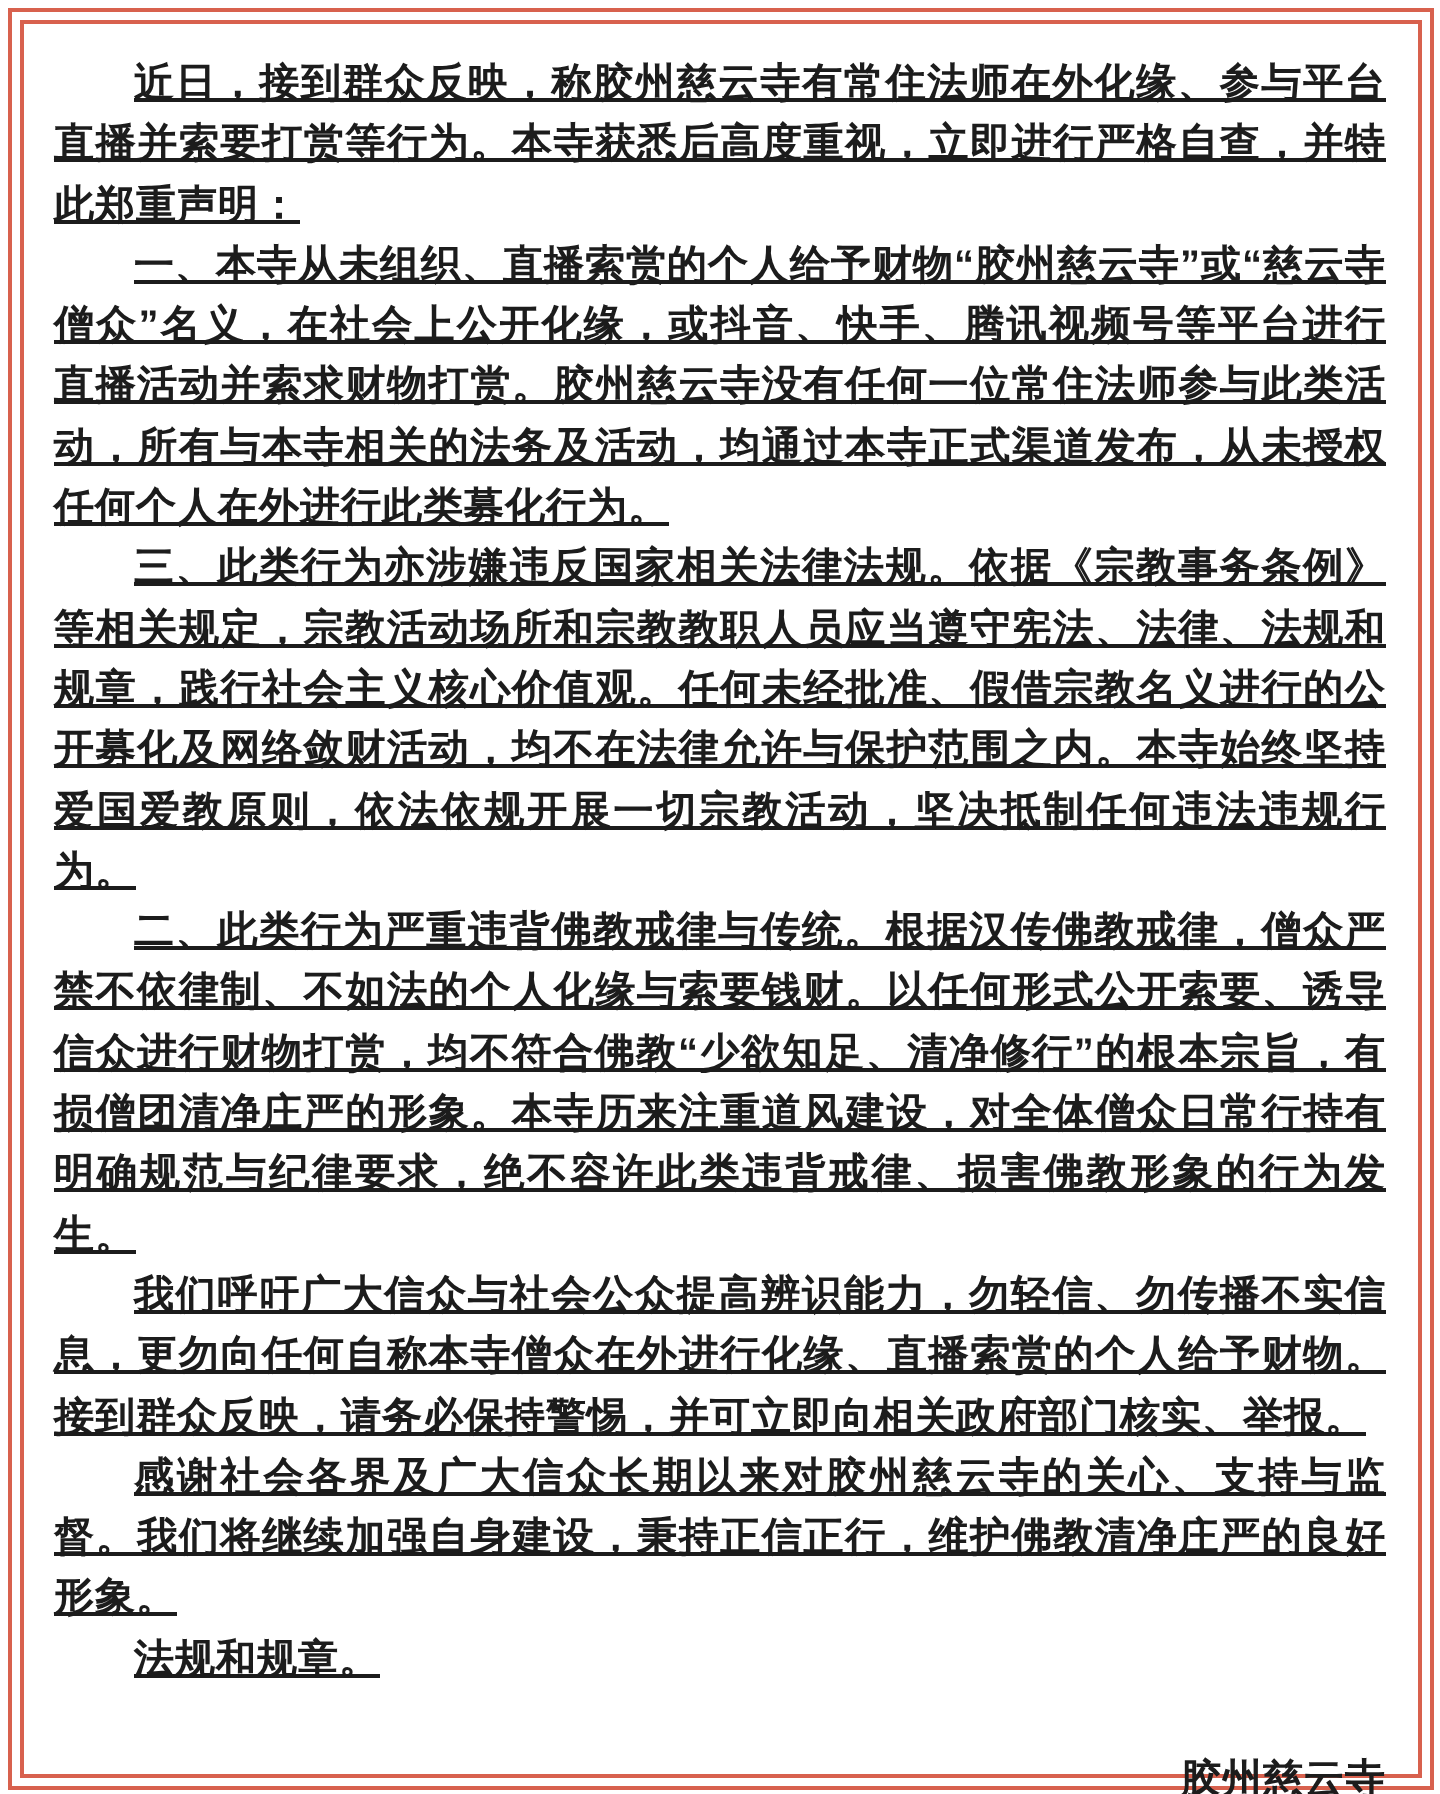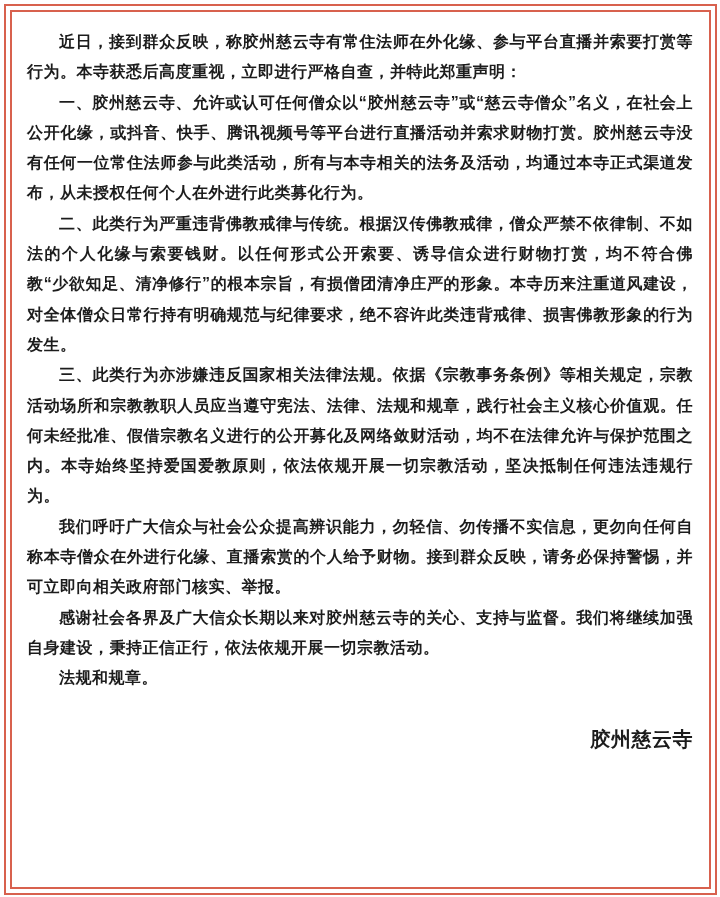--- a/index.html
+++ b/index.html
@@ -25,27 +25,28 @@
     pointer-events: none;
   }
   .content {
     position: absolute;
     top: 27px;
     left: 27px;
     right: 27px;
     bottom: 20px;
   }
   .statement p {
-    font-size: 16px;
+    font-size: 20px;
     line-height: 30.3px;
     font-weight: 600;
     text-align: justify;
     text-indent: 2em;
     letter-spacing: 0.5px;
     word-break: break-all;
+    text-decoration: underline;
   }
   .sig-block {
     margin-top: 30px;
     text-align: right;
   }
   .sig-block div {
     font-size: 20px;
     line-height: 30.3px;
     font-weight: 600;
     letter-spacing: 0.5px;
@@ -53,24 +54,24 @@
 </style>
 </head>
 <body>
 
 <div class="frame-outer"></div>
 <div class="frame-inner"></div>
 
 <div class="content">
   <div class="statement">
     <p>近日，接到群众反映，称胶州慈云寺有常住法师在外化缘、参与平台直播并索要打赏等行为。本寺获悉后高度重视，立即进行严格自查，并特此郑重声明：</p>
-    <p>一、胶州慈云寺、允许或认可任何僧众以“胶州慈云寺”或“慈云寺僧众”名义，在社会上公开化缘，或抖音、快手、腾讯视频号等平台进行直播活动并索求财物打赏。胶州慈云寺没有任何一位常住法师参与此类活动，所有与本寺相关的法务及活动，均通过本寺正式渠道发布，从未授权任何个人在外进行此类募化行为。</p>
+    <p>一、本寺从未组织、直播索赏的个人给予财物“胶州慈云寺”或“慈云寺僧众”名义，在社会上公开化缘，或抖音、快手、腾讯视频号等平台进行直播活动并索求财物打赏。胶州慈云寺没有任何一位常住法师参与此类活动，所有与本寺相关的法务及活动，均通过本寺正式渠道发布，从未授权任何个人在外进行此类募化行为。</p>
+    <p>三、此类行为亦涉嫌违反国家相关法律法规。依据《宗教事务条例》等相关规定，宗教活动场所和宗教教职人员应当遵守宪法、法律、法规和规章，践行社会主义核心价值观。任何未经批准、假借宗教名义进行的公开募化及网络敛财活动，均不在法律允许与保护范围之内。本寺始终坚持爱国爱教原则，依法依规开展一切宗教活动，坚决抵制任何违法违规行为。</p>
     <p>二、此类行为严重违背佛教戒律与传统。根据汉传佛教戒律，僧众严禁不依律制、不如法的个人化缘与索要钱财。以任何形式公开索要、诱导信众进行财物打赏，均不符合佛教“少欲知足、清净修行”的根本宗旨，有损僧团清净庄严的形象。本寺历来注重道风建设，对全体僧众日常行持有明确规范与纪律要求，绝不容许此类违背戒律、损害佛教形象的行为发生。</p>
-    <p>三、此类行为亦涉嫌违反国家相关法律法规。依据《宗教事务条例》等相关规定，宗教活动场所和宗教教职人员应当遵守宪法、法律、法规和规章，践行社会主义核心价值观。任何未经批准、假借宗教名义进行的公开募化及网络敛财活动，均不在法律允许与保护范围之内。本寺始终坚持爱国爱教原则，依法依规开展一切宗教活动，坚决抵制任何违法违规行为。</p>
     <p>我们呼吁广大信众与社会公众提高辨识能力，勿轻信、勿传播不实信息，更勿向任何自称本寺僧众在外进行化缘、直播索赏的个人给予财物。接到群众反映，请务必保持警惕，并可立即向相关政府部门核实、举报。</p>
-    <p>感谢社会各界及广大信众长期以来对胶州慈云寺的关心、支持与监督。我们将继续加强自身建设，秉持正信正行，依法依规开展一切宗教活动。</p>
+    <p>感谢社会各界及广大信众长期以来对胶州慈云寺的关心、支持与监督。我们将继续加强自身建设，秉持正信正行，维护佛教清净庄严的良好形象。</p>
     <p>法规和规章。</p>
   </div>
   <div class="sig-block">
     <div>胶州慈云寺</div>
 
   </div>
 </div>
 
 </body></html>

